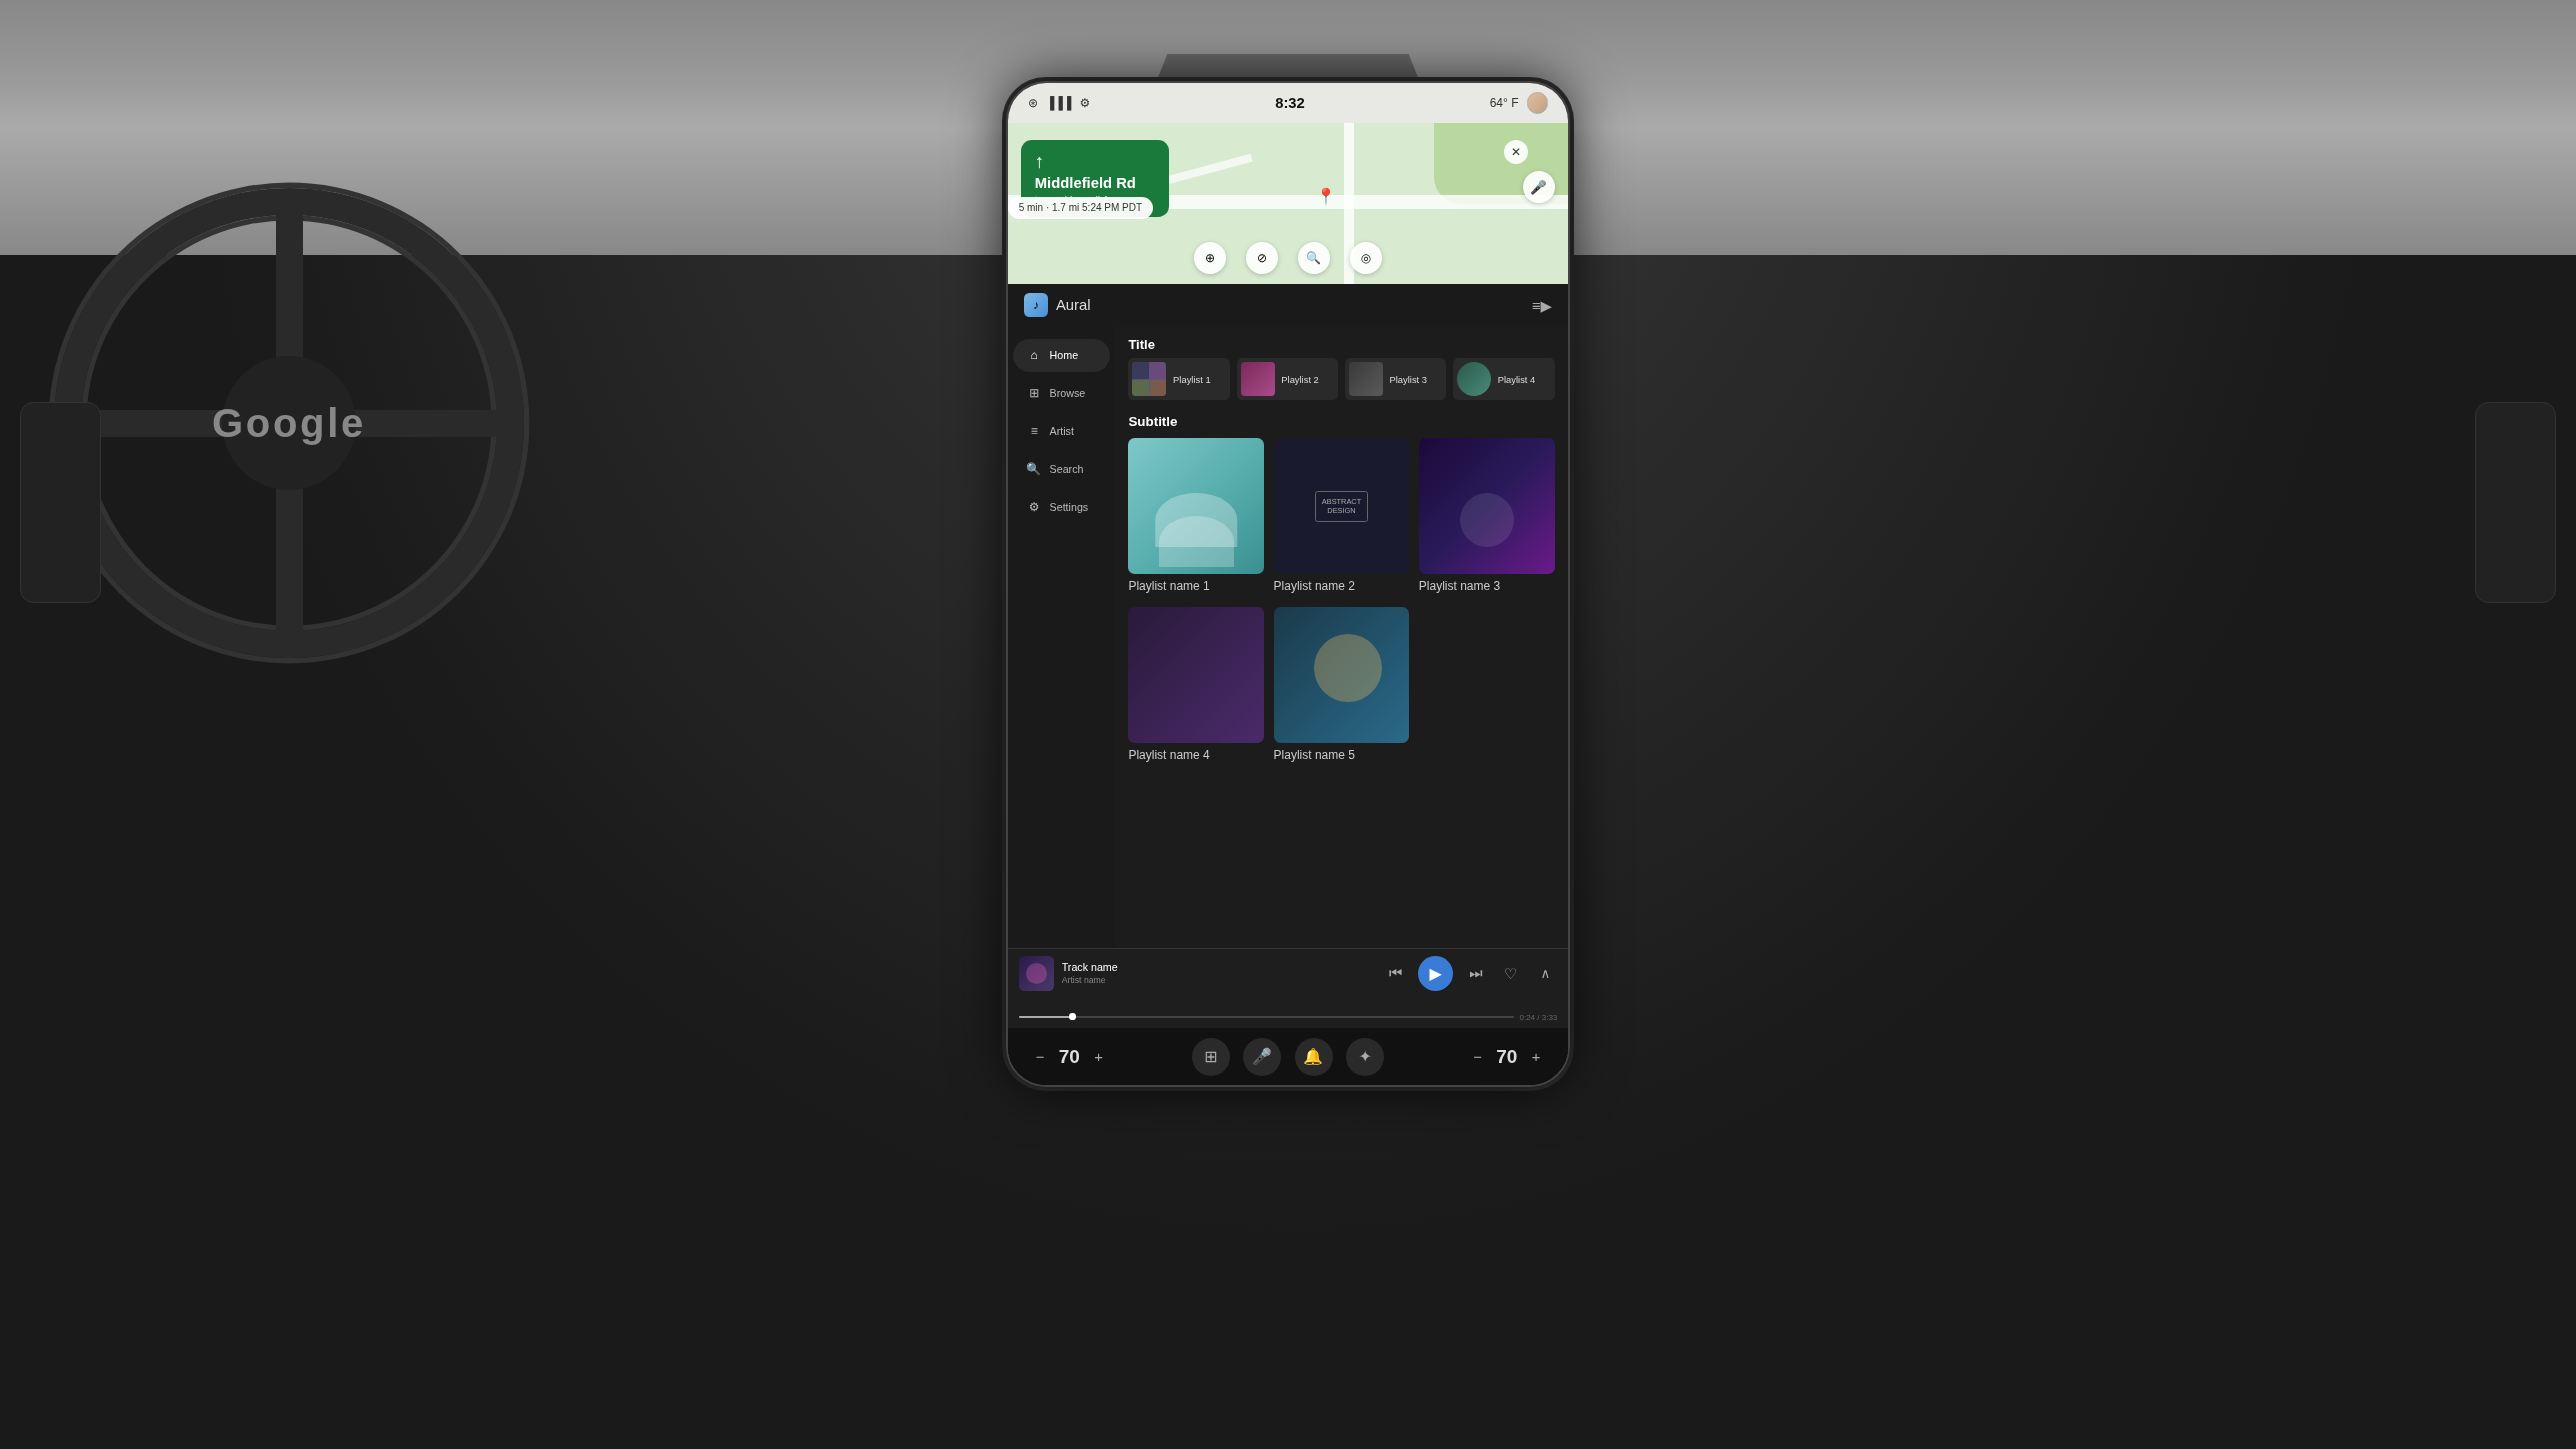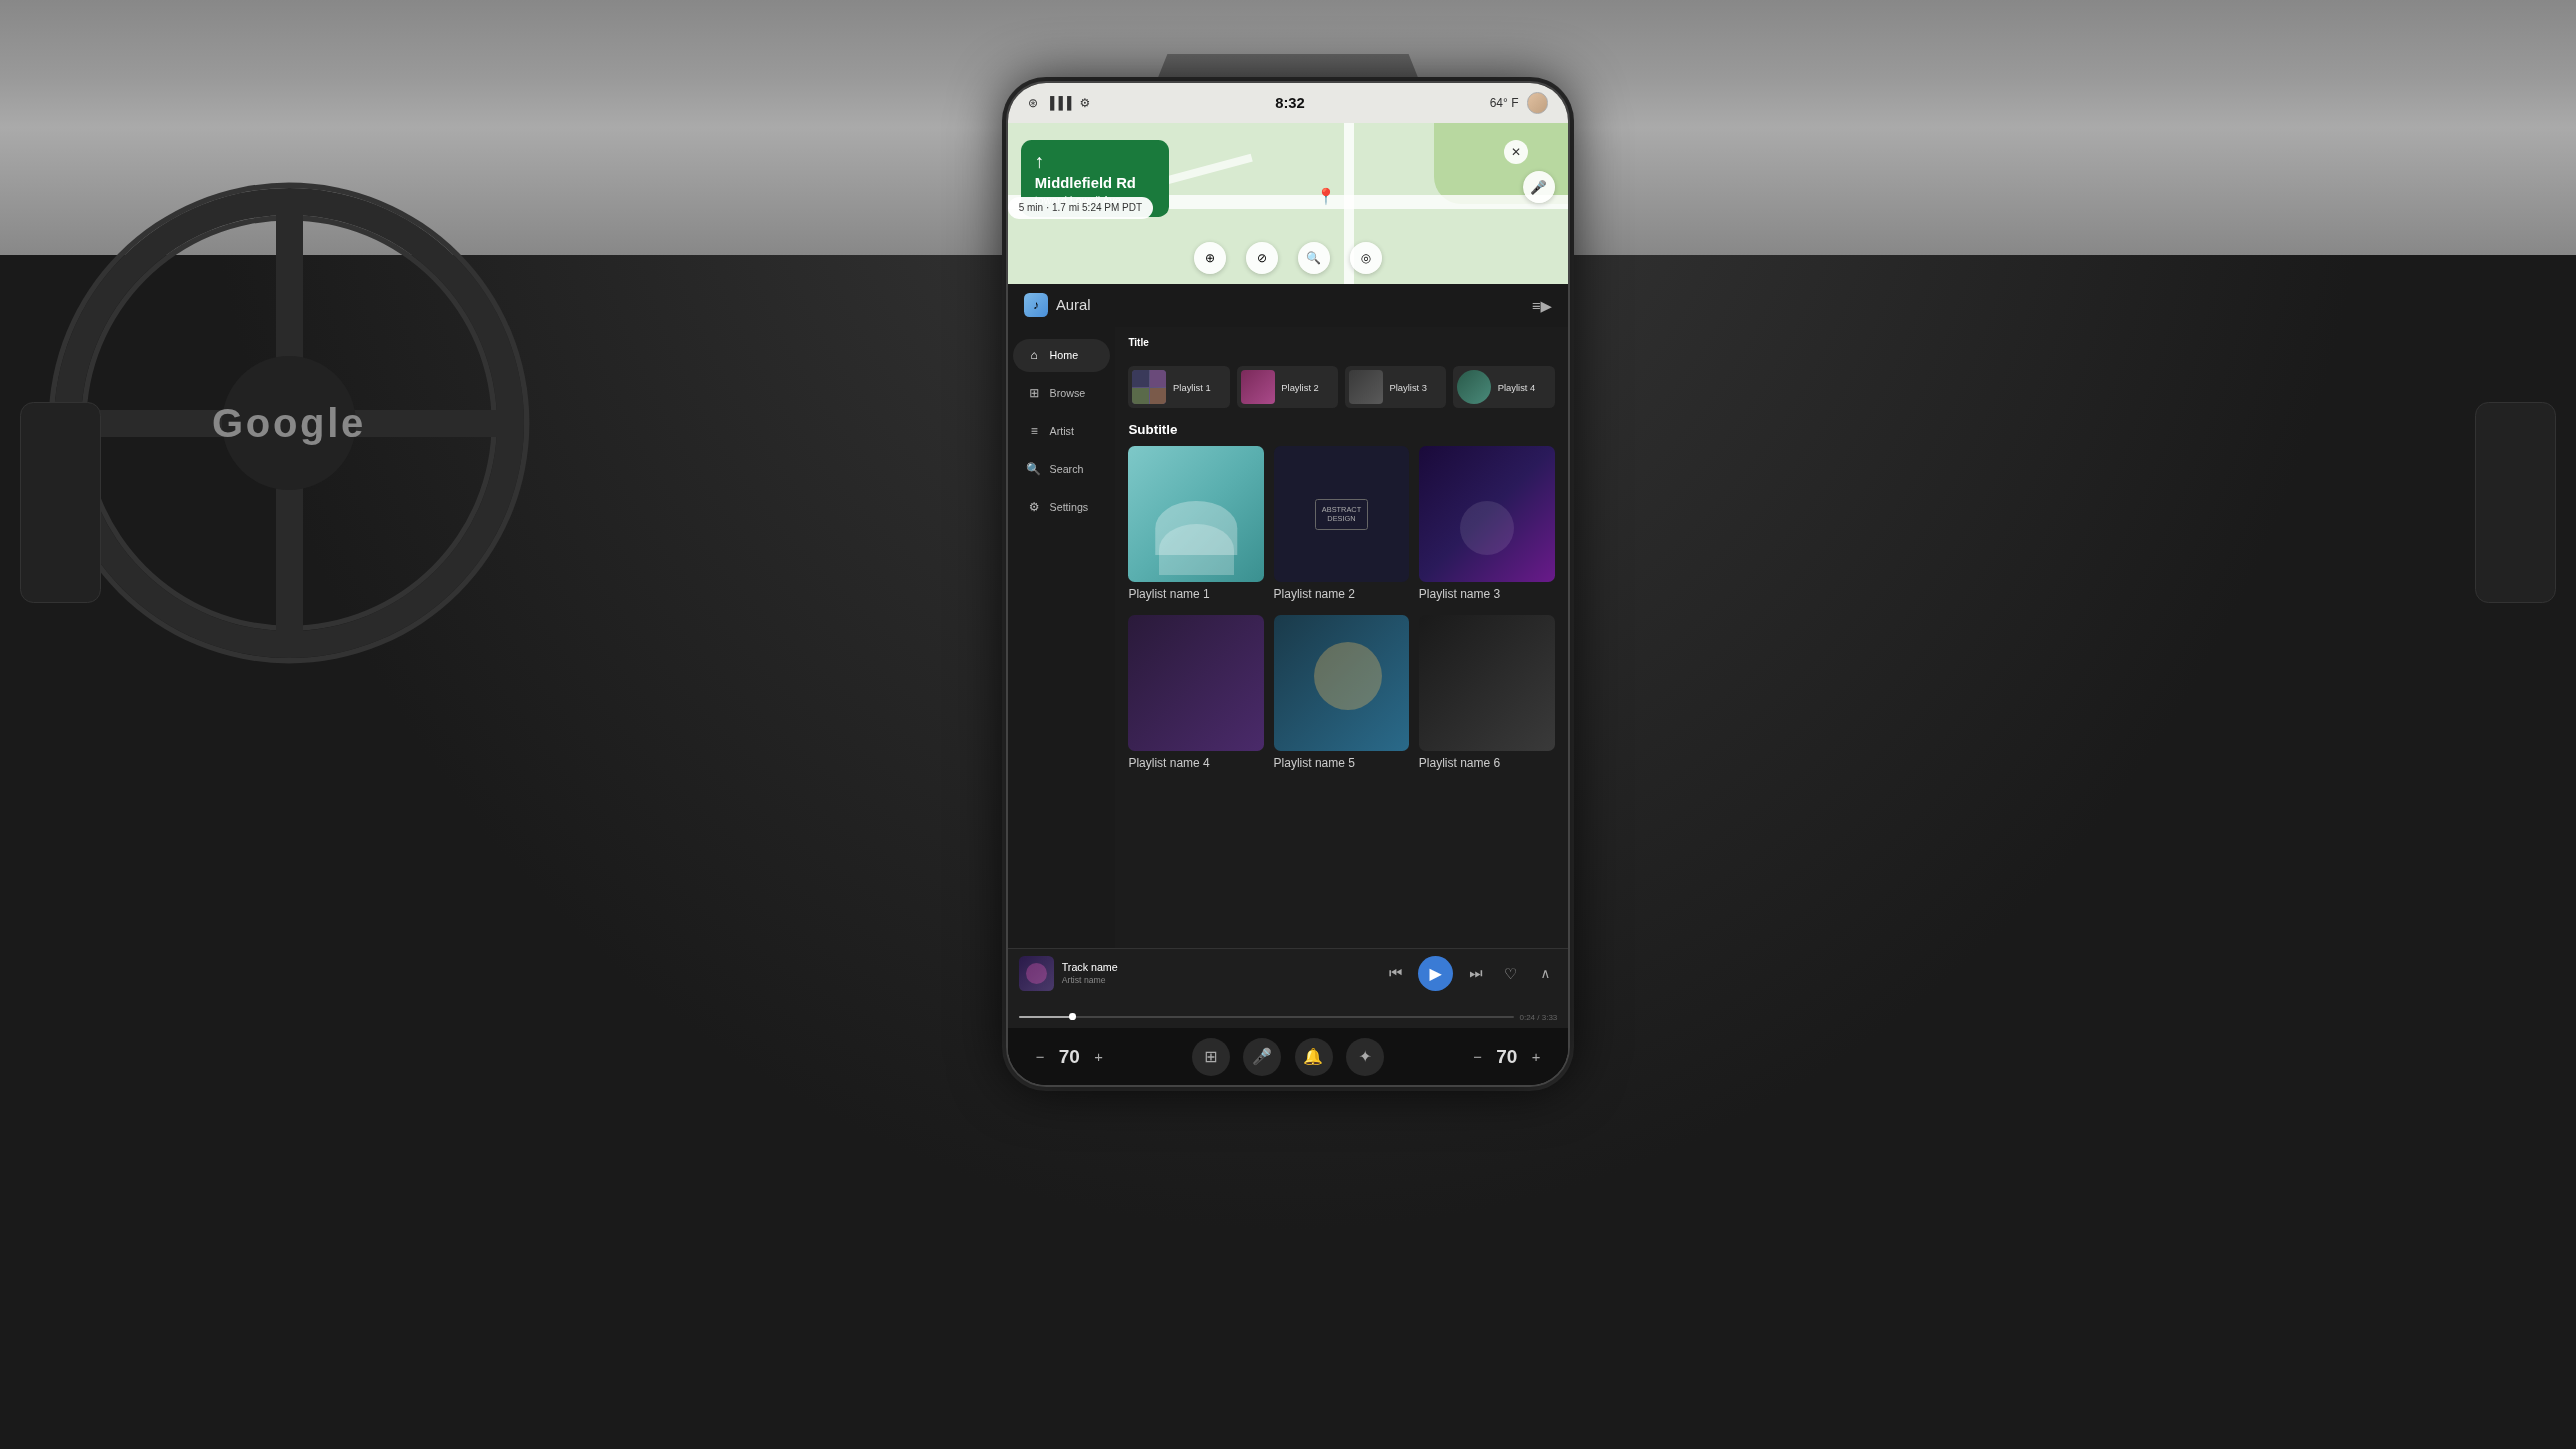--- a/index.html
+++ b/index.html
@@ -345,24 +345,24 @@
     
     .main-content {
       flex: 1;
       overflow-y: auto;
       padding: 10.7px 13.4px;
       background: #1c1c1c;
     }
     .main-content::-webkit-scrollbar { display: none; }
 
     .section-title {
-      font-size: 10px;
+      font-size: 13px;
       font-weight: 700;
       color: #fff;
-      margin-bottom: 18px;
+      margin-bottom: 6px;
     }
 
     
     .playlist-grid-small {
       display: grid;
       grid-template-columns: 1fr 1fr 1fr 1fr;
       gap: 6.7px;
       margin-bottom: 13.4px;
     }
     .playlist-tile {
@@ -826,24 +826,20 @@
             <div class="playlist-card">
               <div class="playlist-card-thumb card-thumb-row2-1"></div>
               <div class="playlist-card-name">Playlist name 4</div>
             </div>
 
             <div class="playlist-card">
               <div class="playlist-card-thumb card-thumb-row2-2"></div>
               <div class="playlist-card-name">Playlist name 5</div>
             </div>
 
-            <div class="playlist-card">
-              <div class="playlist-card-thumb card-thumb-row2-3"></div>
-              <div class="playlist-card-name">Playlist name 6</div>
-            </div>
 
           </div>
 
         </div>
       </div>
 
       <div class="now-playing-bar">
         <div class="now-playing-main">
 
           <div class="np-thumb"></div>

